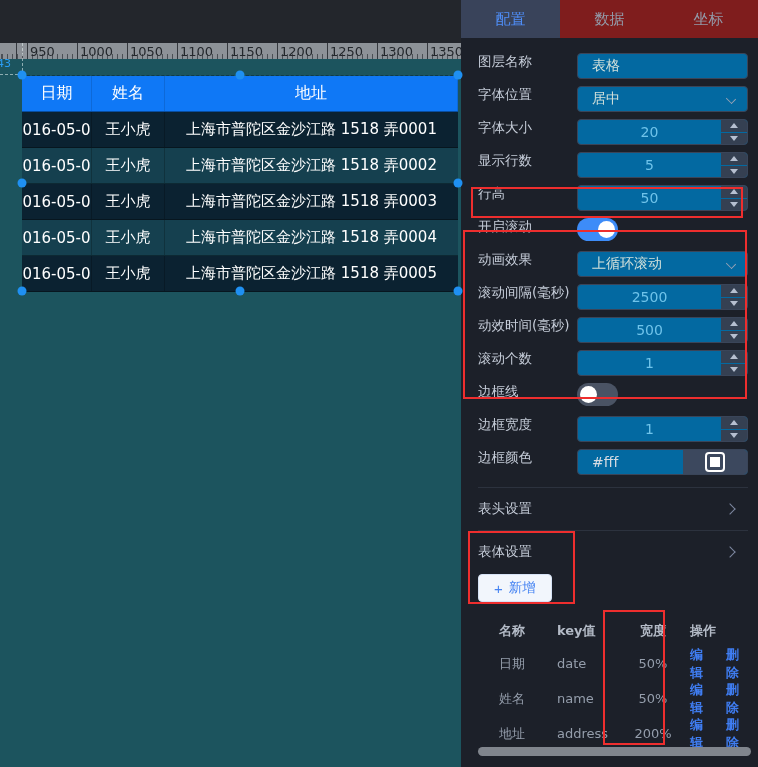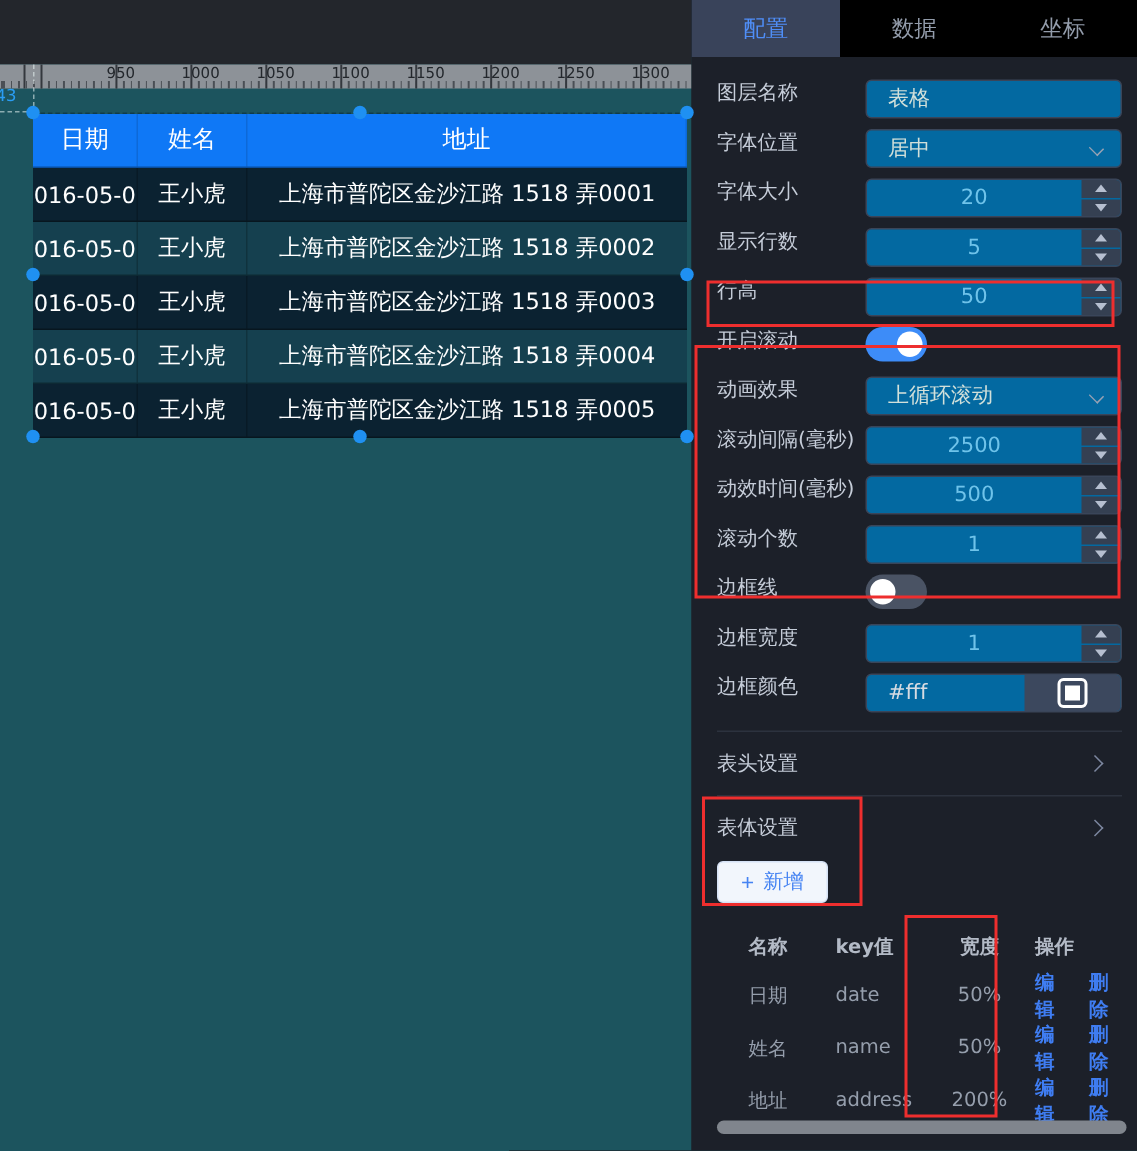--- a/index.html
+++ b/index.html
@@ -10,21 +10,21 @@
   
   .workspace { position:absolute; left:0; top:0; width:461px; height:767px; background:#1c545e; }
   .topstrip { position:absolute; left:0; top:0; width:461px; height:43px; background:#23262c; }
   .ruler { position:absolute; left:0; top:43px; width:461px; height:16px; background:#8d9298;
     background-image:
       repeating-linear-gradient(to right, #34383e 0 1px, transparent 1px 50px),
       repeating-linear-gradient(to right, #4a4f55 0 1px, transparent 1px 5px);
     background-position:27px 0, 2px bottom;
     background-size:auto 16px, auto 5px;
     background-repeat:repeat-x; }
-  .ruler-label { position:absolute; top:1px; font-size:10px; color:#23272c; letter-spacing:0;margin-left:41px; }
+  .ruler-label { position:absolute; top:1px; font-size:13px; color:#23272c; letter-spacing:0; }
   .corner-value { position:absolute; left:-3px; top:57px; font-size:11px; color:#2a9df4; }
 
   .guide-v { position:absolute; left:22px; top:43px; width:0; height:33px; border-left:1px dashed rgba(235,245,245,.55); }
   .guide-h { position:absolute; left:0; top:74px; width:23px; height:0; border-top:1px dashed rgba(235,245,245,.55); }
 
   .selection { position:absolute; left:22px; top:75px; width:436px; height:217px;
     border:1px dashed rgba(8,40,56,.55); }
   .handle { position:absolute; width:9px; height:9px; border-radius:50%; background:#1f90f2; transform:translate(-50%,-50%); z-index:6; }
 
   .cv-table { position:absolute; left:22px; top:76px; width:436px; height:216px; display:flex; flex-direction:column; z-index:2; }
@@ -33,21 +33,21 @@
   .cv-row.odd { background:#0b2231; }
   .cv-row.even { background:#15404f; }
   .cv-cell { display:flex; align-items:center; justify-content:center; color:#fff; font-size:15px;
     border-right:1px solid rgba(0,0,0,.22); overflow:hidden; white-space:nowrap; }
   .cv-row.hd .cv-cell { font-size:16px; border-right:1px solid rgba(0,0,0,.12); }
   .cv-cell:last-child { border-right:none; }
   .c1 { width:70px; } .c2 { width:73px; } .c3 { flex:1; }
 
   
   .panel { position:absolute; left:461px; top:0; width:297px; height:767px; background:#1c2029; }
-  .tabs { display:flex; height:38px; background:#000000; }
+  .tabs { display:flex; height:38px; background:#7f1d1d; }
   .tab { flex:1; display:flex; align-items:center; justify-content:center; font-size:15px; color:#939cab; cursor:pointer; }
   .tab.active { background:#39435a; color:#4f8ef7; }
 
   .pcontent { padding:15px 10px 0 17px; }
   .row { display:flex; height:33px; }
   .lbl { width:99px; flex:none; font-size:13.5px; color:#c5ccd8; white-space:nowrap; overflow:hidden; }
   .ctl { position:relative; flex:1; height:26px; background:#0369a1; border:1px solid #3a4559; border-radius:4px;
     display:flex; align-items:center; }
   .val-left { padding-left:14px; font-size:14px; color:#d2e0da; }
   .val-num { flex:1; text-align:center; font-size:14px; color:#6fc3ea; padding-right:26px; }

